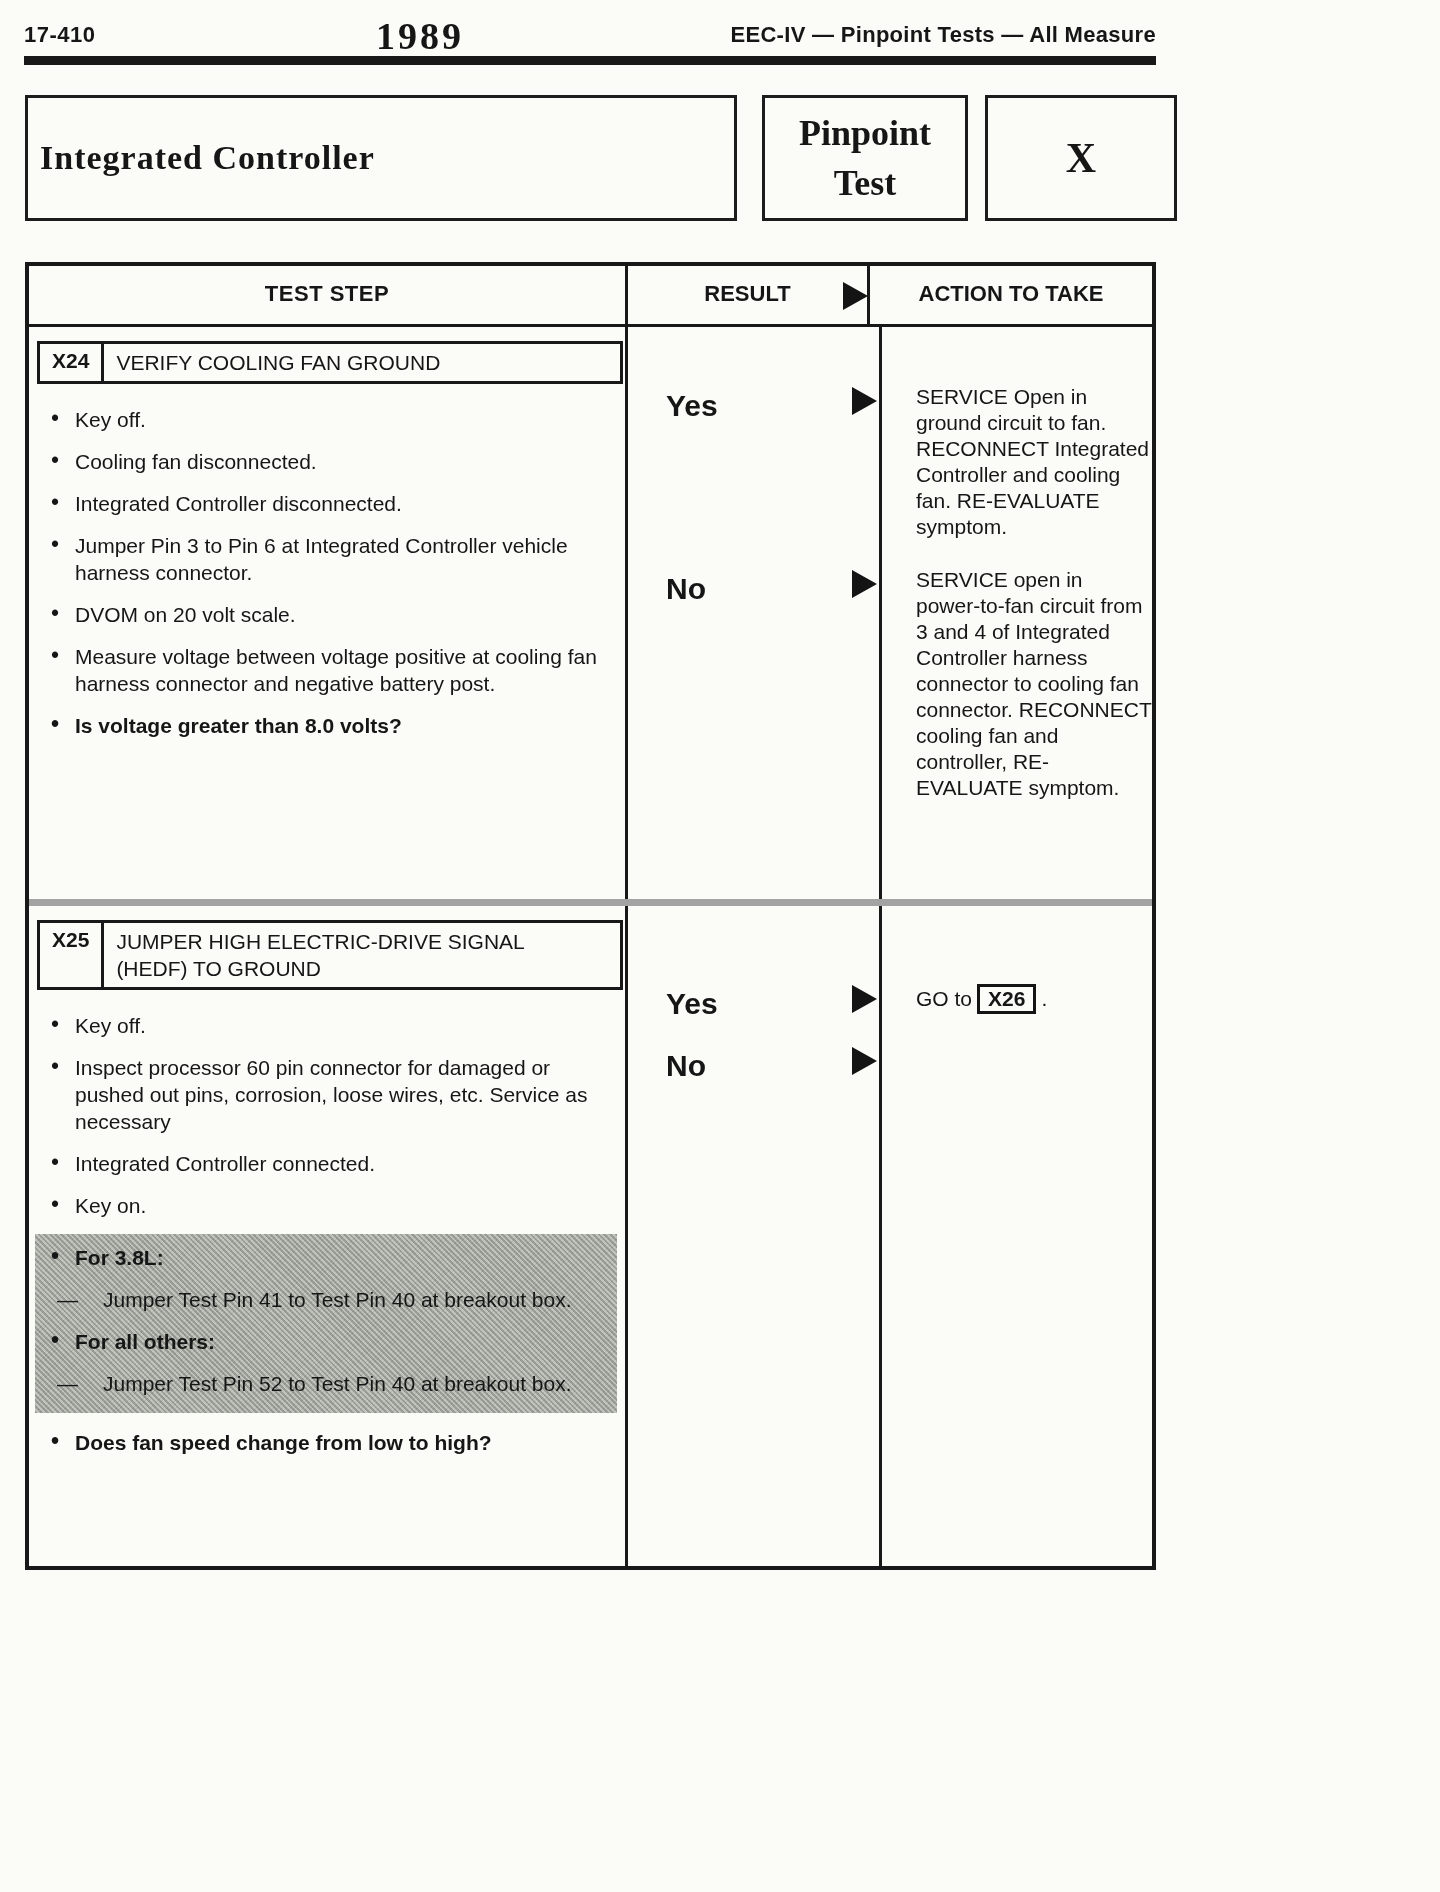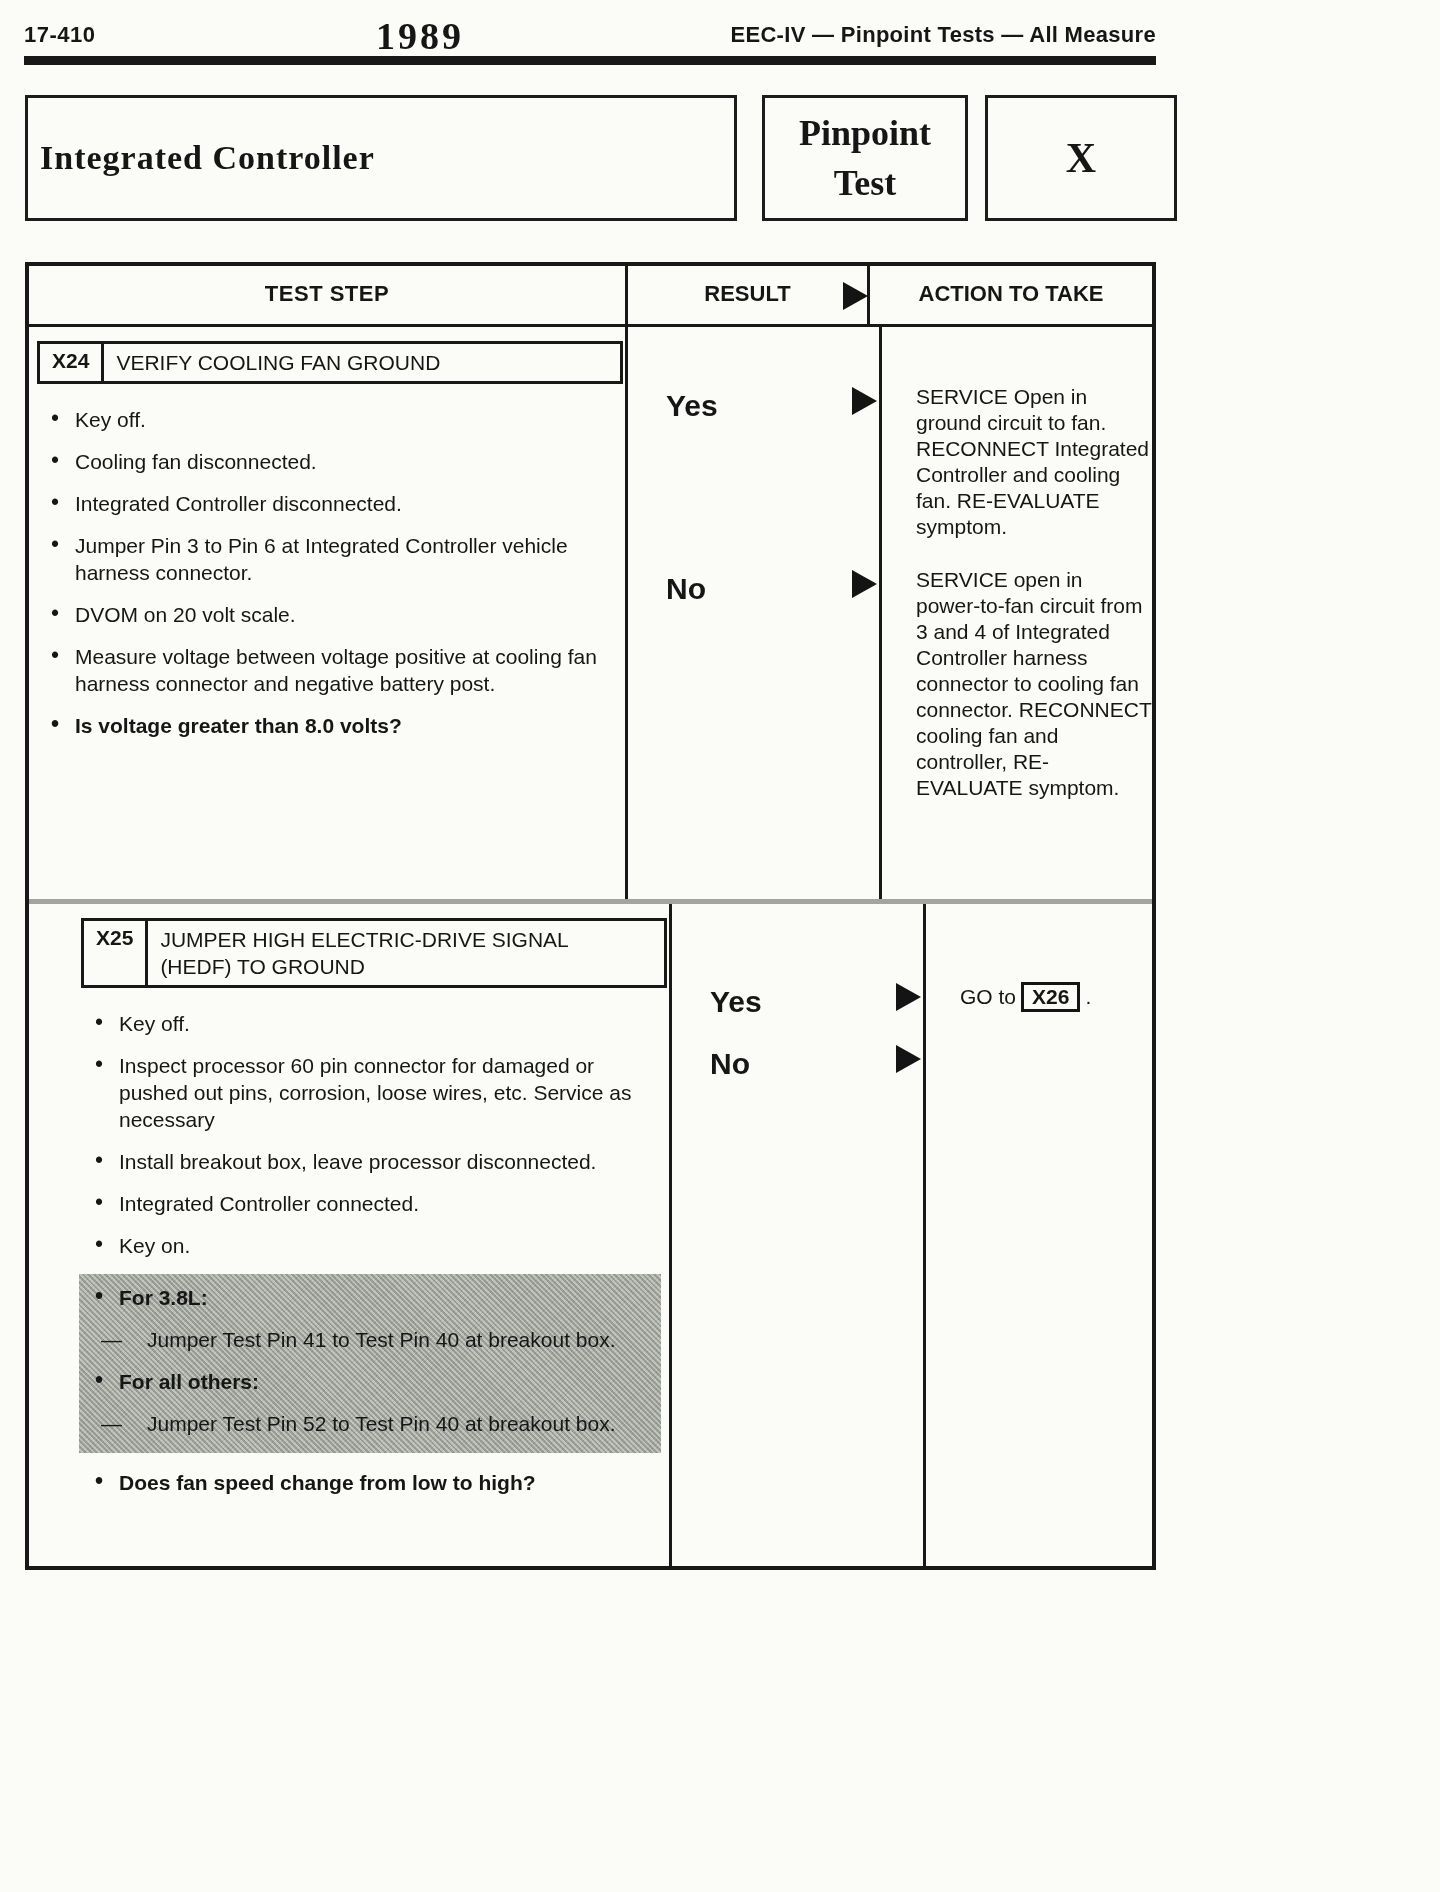--- a/index.html
+++ b/index.html
@@ -33,21 +33,21 @@
 
   
   .ptable { position:absolute; left:25px; top:262px; width:1131px; height:1308px; border:4px solid #181818; }
   .thead  { display:flex; height:61px; border-bottom:3px solid #181818; font-weight:bold; font-size:22px; }
   .th1 { width:599px; border-right:3px solid #181818; text-align:center; line-height:56px; letter-spacing:.5px; }
   .th2 { width:242px; border-right:3px solid #181818; position:relative; text-align:center; line-height:56px; }
   .th3 { flex:1; text-align:center; line-height:56px; }
 
   .tsection { display:flex;gap:12px; }
   .s-x24 { height:572px; }
-  .s-x25 { height:667px; border-top:5px solid #a3a3a3;padding-left:44px; }
+  .s-x25 { height:667px; border-top:7px solid #a3a3a3; }
 
   .c1 { width:599px; border-right:3px solid #181818; padding:8px 8px 0 6px; }
   .c2 { width:242px; border-right:3px solid #181818; position:relative; }
   .c3 { flex:1; position:relative; }
 
   .step-header { display:inline-flex; min-width:586px; border:3px solid #181818; margin:6px 0 16px 2px; font-size:21px; background:#fbfbf7; }
   .sid    { font-weight:bold; padding:5px 12px; border-right:3px solid #181818; white-space:nowrap; }
   .stitle { padding:5px 12px; line-height:27px; }
   .stitle.narrow { max-width:440px; }
 
@@ -147,21 +147,20 @@
 
     <div class="tsection s-x25">
       <div class="c1">
         <div class="step-header">
           <span class="sid">X25</span>
           <span class="stitle narrow">JUMPER HIGH ELECTRIC-DRIVE SIGNAL (HEDF) TO GROUND</span>
         </div>
         <div class="steps">
           <div class="li"><span>Key off.</span></div>
           <div class="li"><span>Inspect processor 60 pin connector for damaged or pushed out pins, corrosion, loose wires, etc. Service as necessary</span></div>
-          <div class="li"><span>Install breakout box, leave processor disconnected.</span></div>
           <div class="li"><span>Integrated Controller connected.</span></div>
           <div class="li"><span>Key on.</span></div>
           <div class="shaded">
             <div class="li bold"><span>For 3.8L:</span></div>
             <div class="li dash"><span>Jumper Test Pin 41 to Test Pin 40 at breakout box.</span></div>
             <div class="li bold"><span>For all others:</span></div>
             <div class="li dash"><span>Jumper Test Pin 52 to Test Pin 40 at breakout box.</span></div>
           </div>
           <div class="li bold"><span>Does fan speed change from low to high?</span></div>
         </div>

